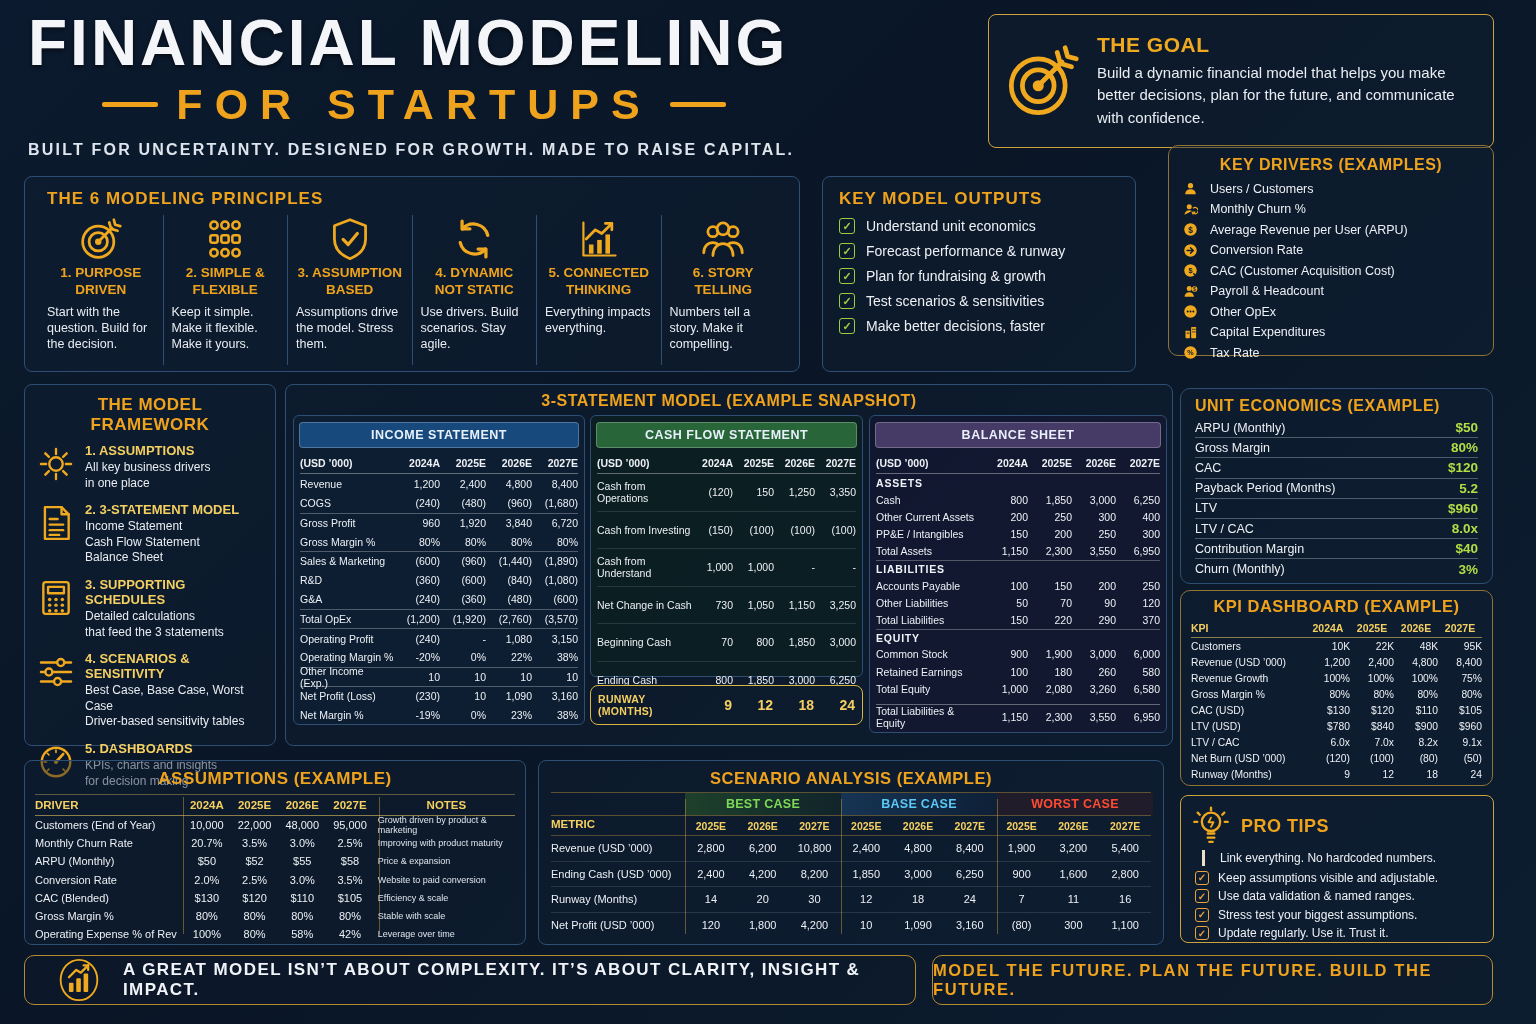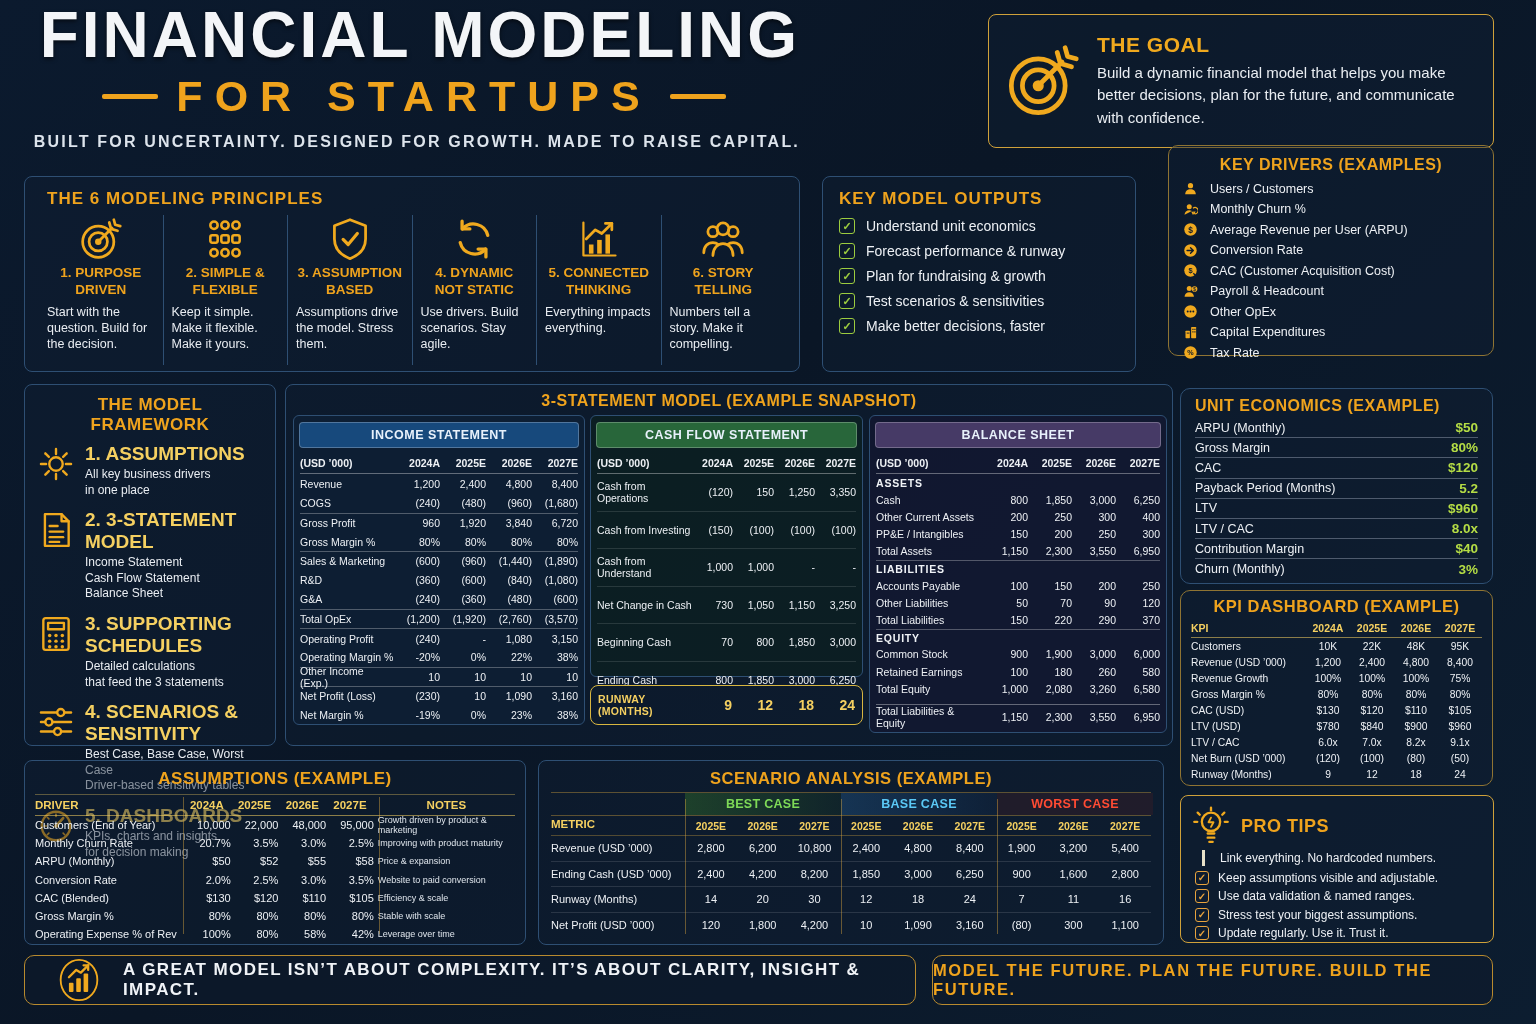--- a/index.html
+++ b/index.html
@@ -5,21 +5,21 @@
   * { margin:0; padding:0; box-sizing:border-box; }
   html,body { background:#060d18; }
   body { font-family:"Liberation Sans", sans-serif; }
   #stage { position:relative; width:1536px; height:1024px; overflow:hidden;
     background:linear-gradient(135deg,#0b1a2e 0%,#0a1626 45%,#0c1d30 100%); color:#edf0f4; }
 
   .panel { position:absolute; border:1px solid #2e4f73; border-radius:8px; background:rgba(16,32,52,.45); }
   .panel.gold { border:1.5px solid #cfa13a; border-radius:8px; }
 
   
-  #title-block { position:absolute; left:28px; top:0; width:772px; text-align:right; }
+  #title-block { position:absolute; left:28px; top:8px; width:772px; text-align:left; }
   #title1 { font-size:64px; font-weight:bold; letter-spacing:3px; color:#f3f5f8; line-height:1.1;
             text-shadow:0 2px 4px rgba(0,0,0,.6); white-space:nowrap; }
   #title2-row { display:flex; align-items:center; justify-content:center; gap:18px; margin-top:2px; }
   #title2 { font-size:43px; font-weight:bold; letter-spacing:12px; color:#efa31d; white-space:nowrap; }
   .dash { width:56px; height:5px; background:#efa31d; border-radius:2px; }
   #subtitle { margin-top:12px; font-size:16px; font-weight:bold; letter-spacing:2.2px; color:#dde4ec; white-space:nowrap; }
 
   
   #goal-box { left:988px; top:14px; width:506px; height:134px; display:flex; align-items:center; gap:16px; padding:10px 16px; }
   #goal-box .bigicon { width:76px; height:76px; color:#f0a91e; flex:0 0 auto; }
@@ -55,21 +55,21 @@
   #drivers-box .litem { margin-bottom:5.5px; gap:12px; }
   .drv-ic { width:15px; height:15px; color:#f0a91e; flex:0 0 auto; }
   .drv-ic svg { width:100%; height:100%; display:block; }
   #drivers-box .ltxt { font-size:12.5px; }
 
   
   #framework-box { left:24px; top:384px; width:252px; height:362px; padding:10px 12px; }
   #framework-title { font-size:17px; font-weight:bold; color:#efa31d; letter-spacing:.5px; text-align:center; margin-bottom:8px; }
   .fw-item { display:flex; gap:10px; margin-bottom:11px; }
   .fw-icon { width:38px; height:38px; color:#f0a91e; flex:0 0 auto; margin-top:2px; }
-  .fw-title { font-size:19px; font-weight:bold; color:#f5d061; margin-bottom:2px; }
+  .fw-title { font-size:13px; font-weight:bold; color:#f5d061; margin-bottom:2px; }
   .fw-desc { font-size:12px; color:#e9edf2; line-height:1.3; white-space:pre-line; }
 
   
   #statements-box { left:285px; top:384px; width:888px; height:362px; }
   #statements-title { text-align:center; font-size:16px; font-weight:bold; color:#efa31d; letter-spacing:.5px; margin-top:7px; }
   .fin-table { position:absolute; top:30px; border:1px solid #2e4f73; border-radius:6px; padding:0 6px 4px; }
   #income-table  { left:7px;  width:292px; height:310px; background:rgba(14,33,56,.65); }
   #cashflow-table{ left:304px; width:273px; height:262px; background:rgba(11,35,24,.45); }
   #balance-table { left:583px; width:298px; height:318px; background:rgba(22,21,51,.55); }
   .ribbon { margin:6px -1px 4px; height:26px; border-radius:4px; display:flex; align-items:center; justify-content:center;
@@ -105,33 +105,33 @@
   .ue .trow:last-child { border-bottom:none; }
   .ue .val { width:auto; font-size:13.5px; font-weight:bold; color:#b5dd45; }
 
   
   #kpi-box { left:1180px; top:590px; width:313px; height:196px; border-color:#8f7433; border-radius:10px; padding:6px 10px; }
   #kpi-title { font-size:16.5px; font-weight:bold; color:#efa31d; letter-spacing:.5px; text-align:center; margin-bottom:3px; }
   #kpi-box .thead { height:19px; border-bottom:1px solid rgba(245,208,97,.55); }
   #kpi-box .thead .lab, #kpi-box .thead .val { color:#f5d061; font-size:10.5px; }
   #kpi-box .thead .val { text-align:center; }
   .kpi .trow { height:16.1px; font-size:10.3px; }
-  .kpi .val { width:44px; text-align:center; }
+  .kpi .val { width:44px; text-align:right; }
   #kpi-box .thead .val { width:44px; }
 
   
   #asm-box { left:24px; top:760px; width:502px; height:185px; padding:8px 10px; }
   #asm-title { font-size:17px; font-weight:bold; color:#efa31d; letter-spacing:.5px; text-align:center; margin-bottom:5px; }
   #asm-box .thead { height:22px; border-bottom:1px solid rgba(245,208,97,.55); border-top:1px solid rgba(245,208,97,.35); }
   #asm-box .thead .lab { color:#f5d061; font-size:11.5px; width:148px; flex:none; }
   #asm-box .thead .val { color:#f5d061; width:48px; text-align:center; font-size:11.5px; }
   #asm-box .thead .note { color:#f5d061; width:138px; text-align:center; font-size:11.5px; font-weight:bold; margin-left:4px; }
   .asm .trow { height:18.2px; font-size:11px; }
   .asm .lab { width:148px; flex:none; }
-  .asm .val { width:48px; }
+  .asm .val { width:48px; text-align:center; }
   .asm .note { width:138px; margin-left:4px; font-size:9px; color:#dfe5ec; text-align:left; }
   .vline { position:absolute; width:1px; background:rgba(216,165,61,.45); }
 
   
   #scen-box { left:538px; top:760px; width:626px; height:185px; padding:8px 12px; }
   #scen-title { font-size:16.5px; font-weight:bold; color:#efa31d; letter-spacing:.5px; text-align:center; margin-bottom:4px; }
   .scen-head { display:flex; height:24px; align-items:stretch; border-top:1px solid rgba(216,165,61,.4); border-bottom:1px solid rgba(216,165,61,.4); }
   .scen-head .metric { width:134px; flex:none; display:flex; align-items:center; font-size:11.5px; font-weight:bold; color:#f5d061;margin-top:31px; }
   .case-cell { width:156px; flex:none; display:flex; align-items:center; justify-content:center; font-size:12.5px; font-weight:bold; letter-spacing:.3px; }
   .case-best  { color:#7ed957; background:linear-gradient(90deg,rgba(50,110,40,.45),rgba(30,70,30,.2)); }

